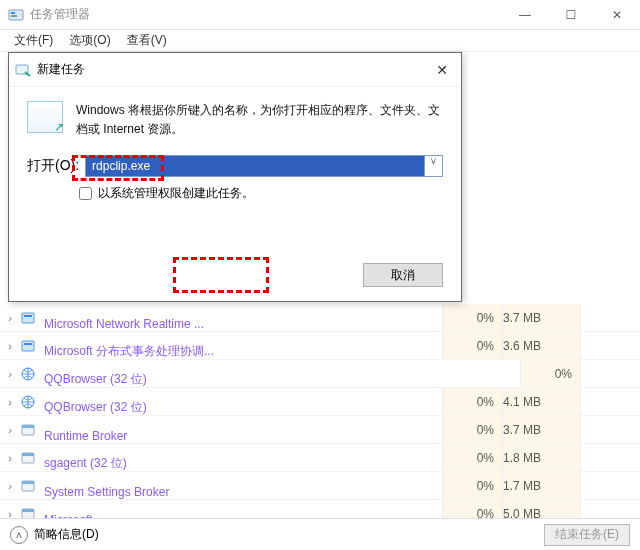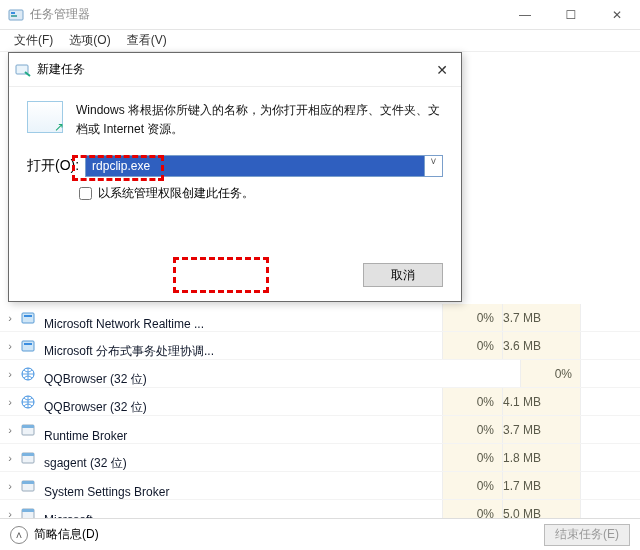--- a/index.html
+++ b/index.html
@@ -13,21 +13,21 @@
 
 
 .menubar { display: flex; height: 22px; align-items: center; padding-left: 6px; border-bottom: 1px solid #eee; }
 .menubar .menu { padding: 2px 8px; color: #333; font-size: 12px; }
 
 
 .list { position: absolute; top: 52px; left: 0; right: 0; bottom: 32px; overflow: hidden; }
 .row { display: flex; align-items: center; height: 28px; border-bottom: 1px solid #f3f3f3; }
 .row .expand { width: 20px; text-align: center; color: #777; font-size: 11px; }
 .row .picon { width: 16px; height: 16px; margin-right: 6px; display: inline-flex; align-items: center; justify-content: center; }
-.row .name { flex: 1; padding-left: 2px; color: #0f172a; white-space: nowrap; overflow: hidden; text-overflow: ellipsis; margin-top: 12px; }
+.row .name { flex: 1; padding-left: 2px; color: #8b5cf6; white-space: nowrap; overflow: hidden; text-overflow: ellipsis; margin-top: 12px; }
 .row .cpu { width: 60px; text-align: right; padding-right: 8px; background: #fcf7e8; border-left: 1px solid #eee; height: 100%; line-height: 28px; color: #5a5a4a; }
 .row .mem { width: 78px; text-align: left; padding-right: 10px; background: #fcf7e8; border-left: 1px solid #eee; height: 100%; line-height: 28px; color: #5a5a4a; }
 .row .tail { width: 60px; border-left: 1px solid #eee; height: 100%; }
 
 .visible-rows { margin-top: 252px; }
 
 
 .statusbar { position: absolute; left: 0; right: 0; bottom: 0; height: 32px; display: flex; align-items: center; border-top: 1px solid #ddd; background: #fff; padding: 0 10px; }
 .statusbar .toggle { display: flex; align-items: center; gap: 6px; flex: 1; }
 .statusbar .circle { width: 18px; height: 18px; border: 1px solid #888; border-radius: 50%; display: inline-flex; align-items: center; justify-content: center; font-size: 11px; color: #555; }

